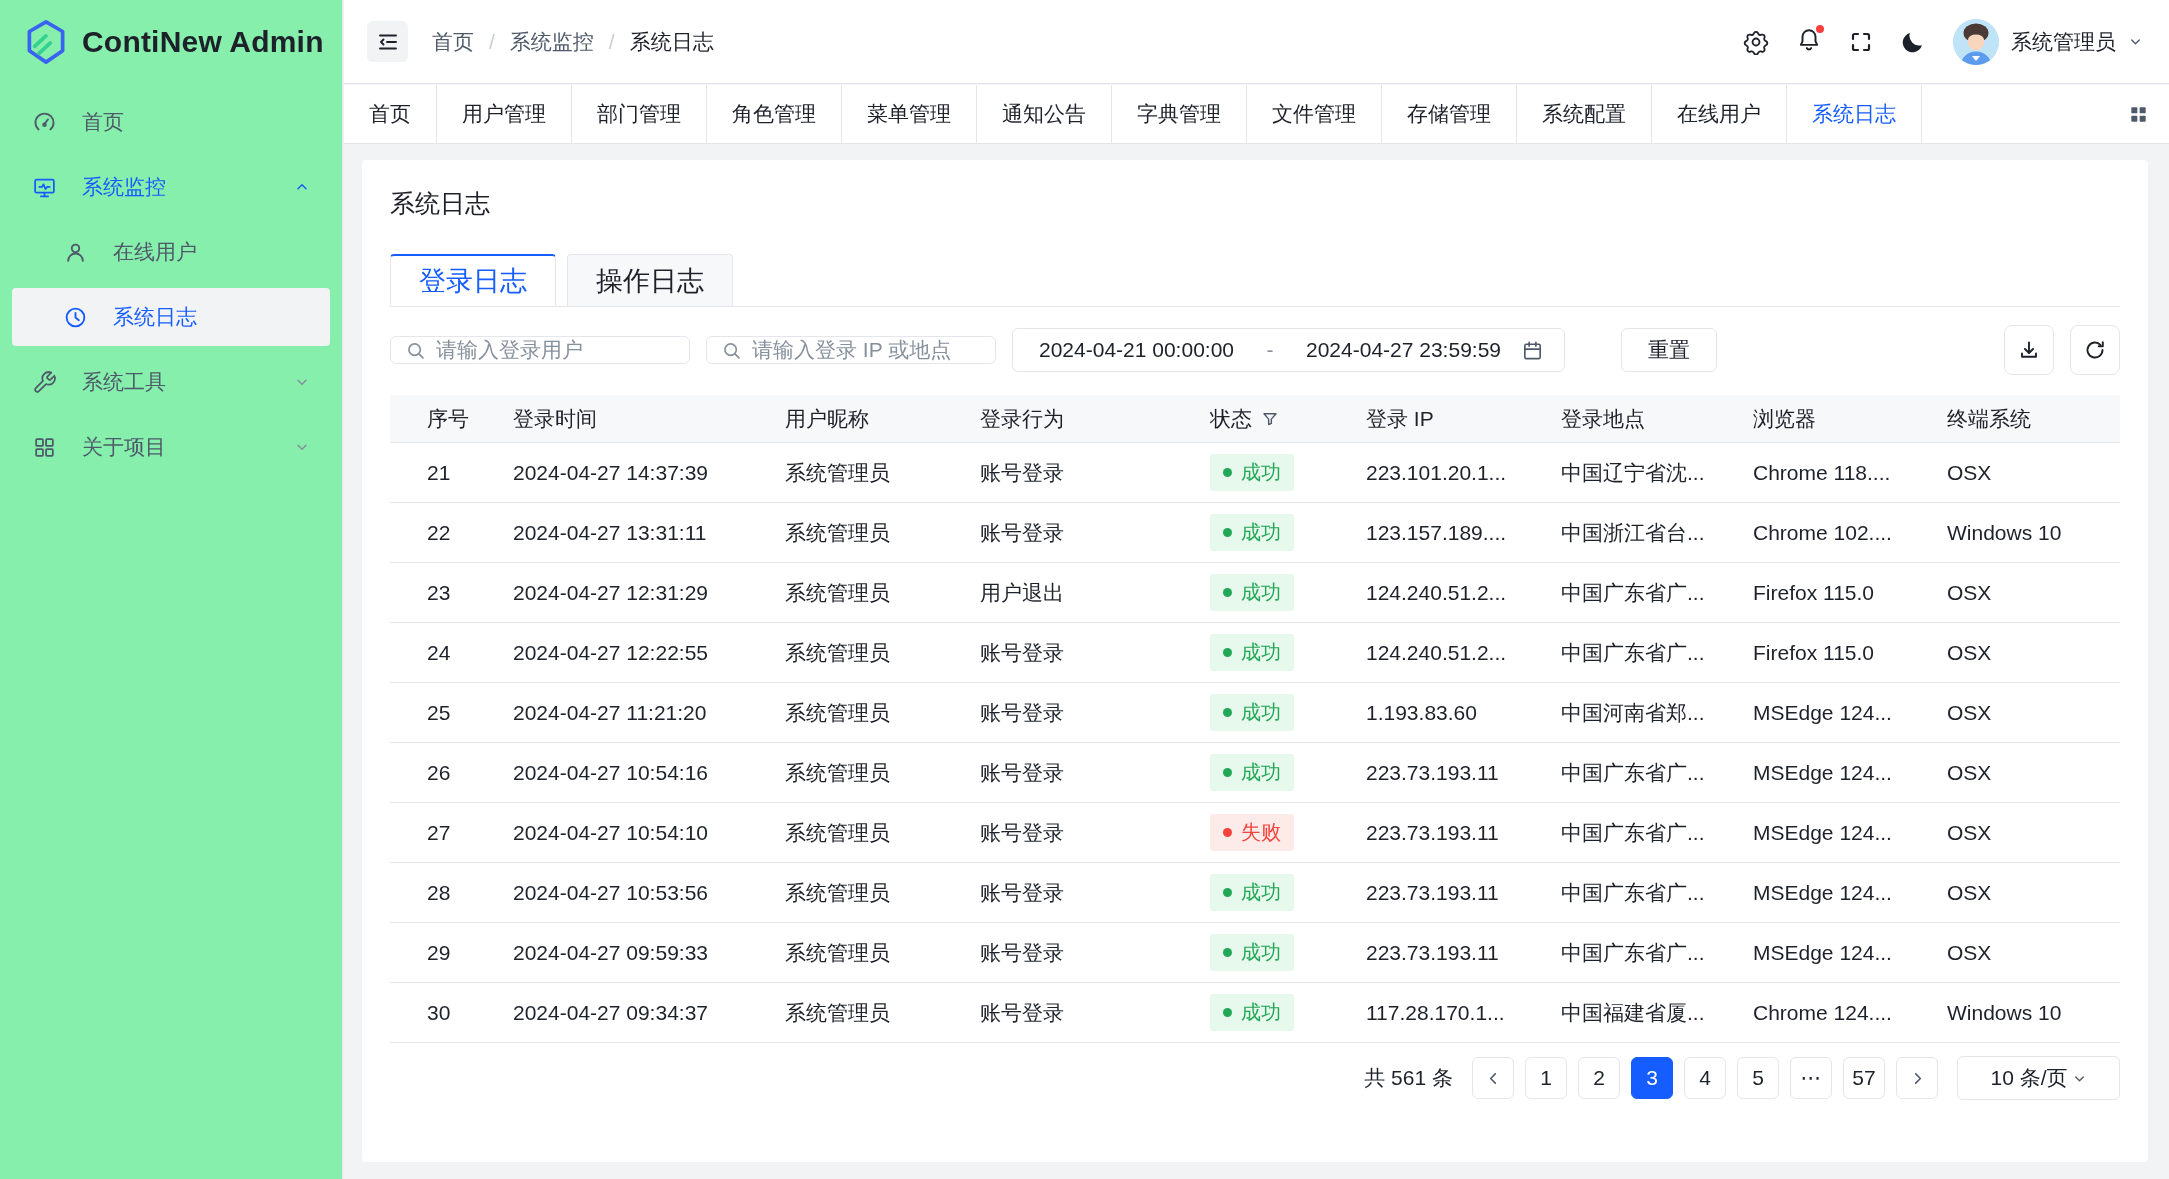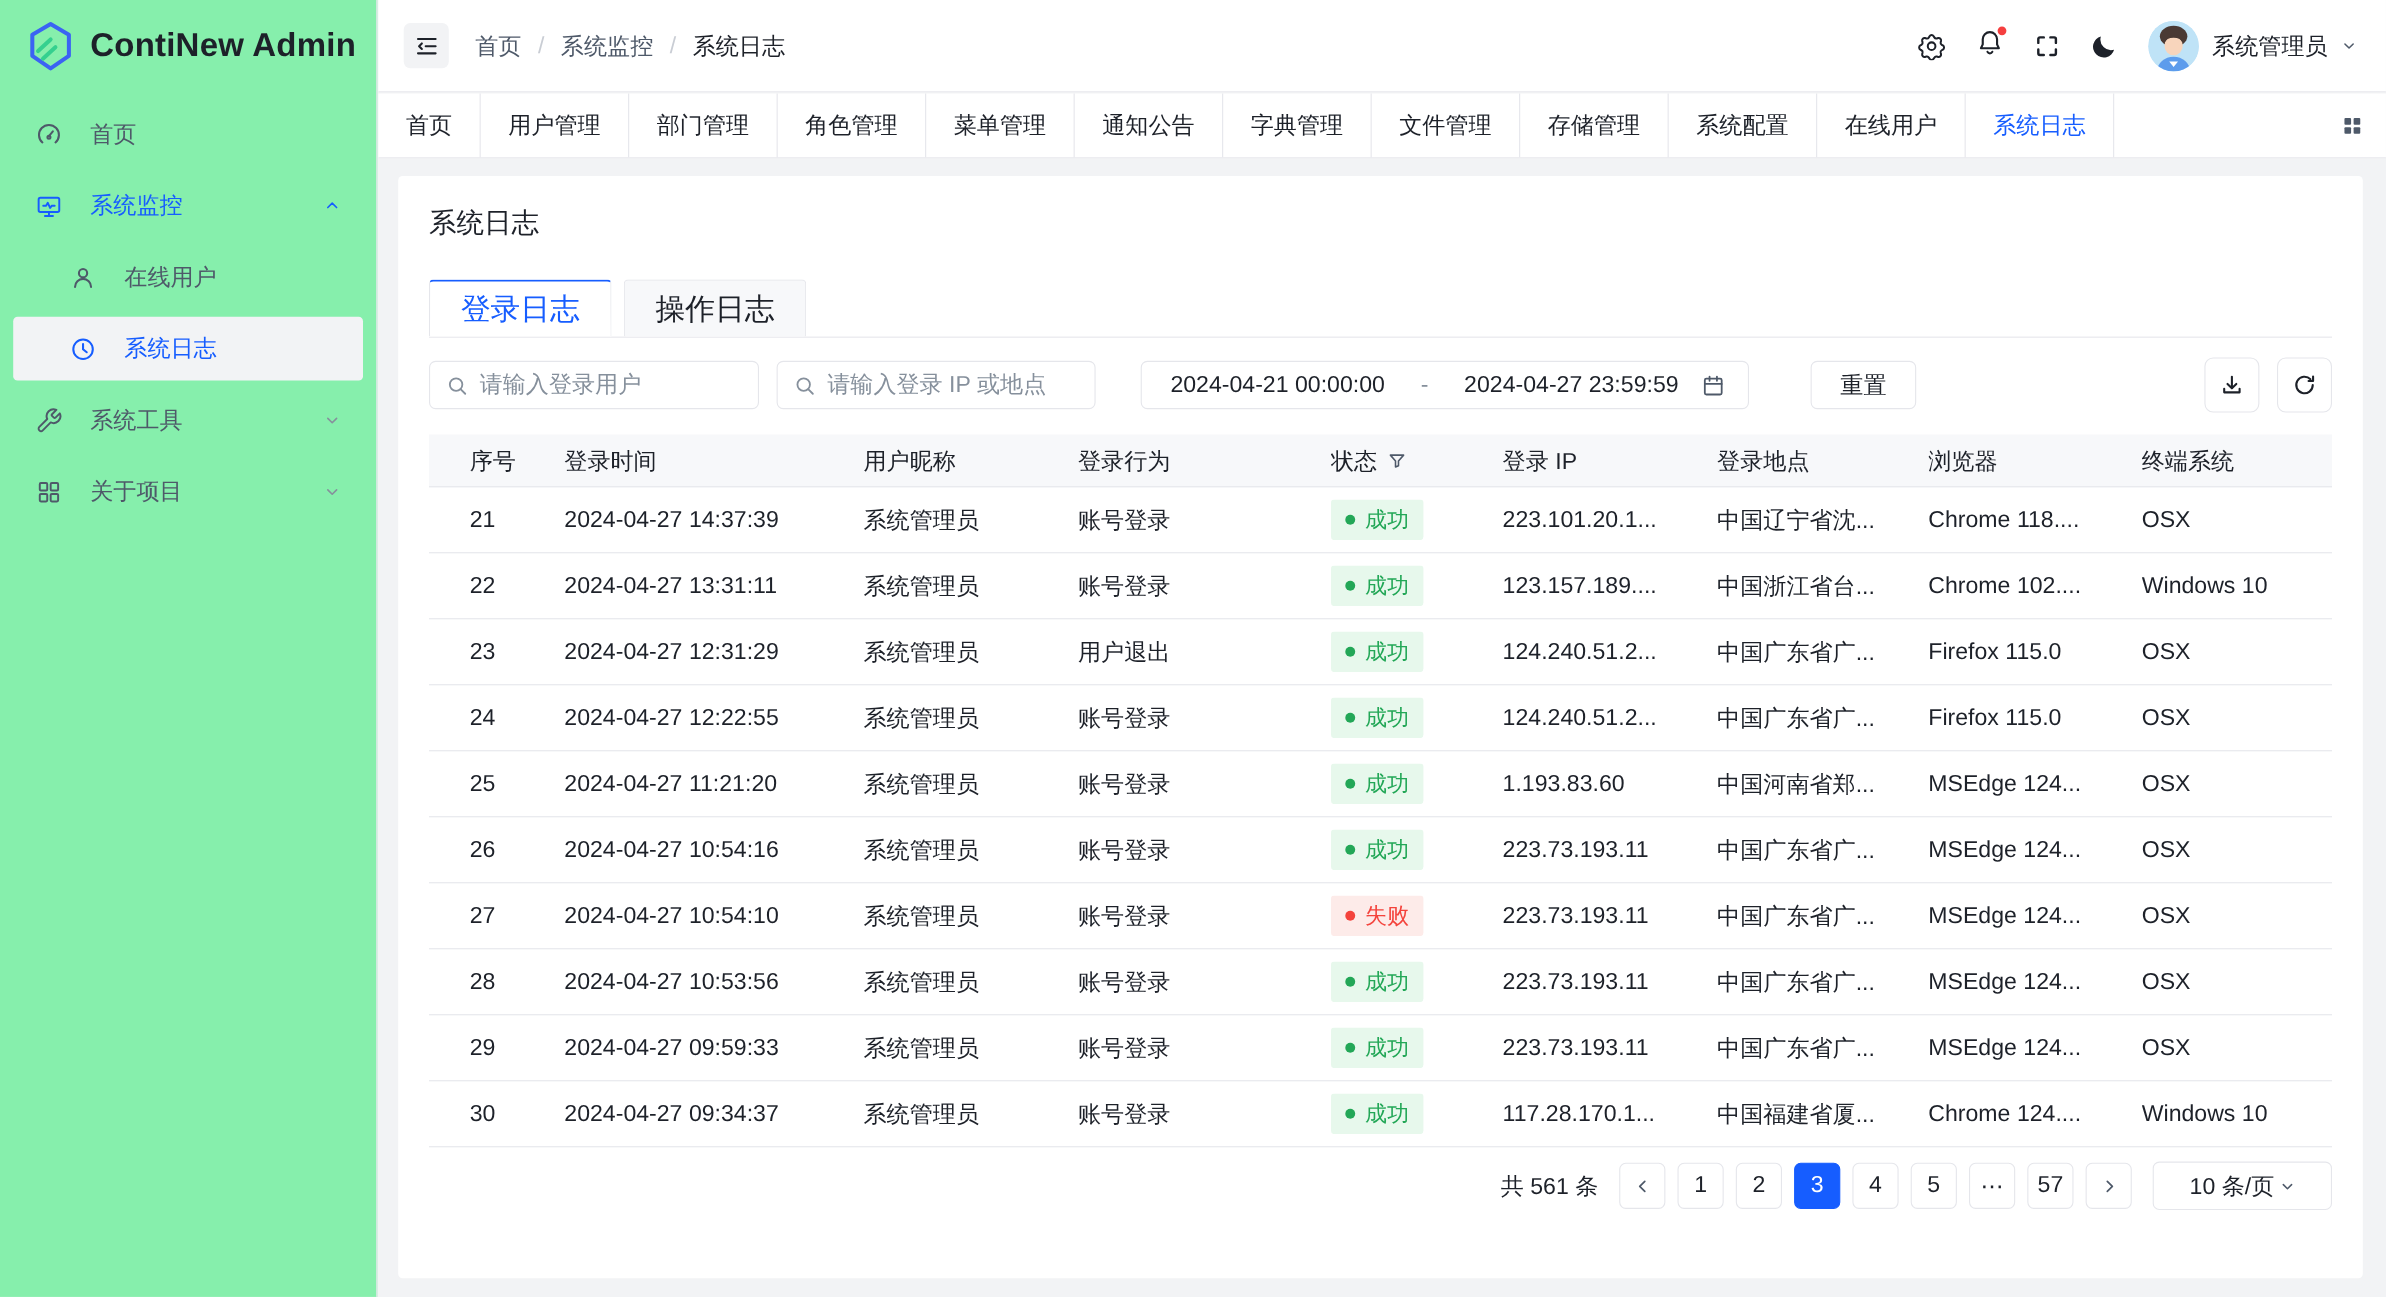--- a/index.html
+++ b/index.html
@@ -50,27 +50,27 @@
   .content { position:absolute; left:344px; top:145px; right:0; bottom:0; }
   .card { position:absolute; left:18px; top:15px; right:21px; bottom:17px; background:#fff; border-radius:4px; padding:26px 28px 0; }
   .page-title { font-size:25px; font-weight:500; color:#1d2129; line-height:34px; }
 
   .log-tabs { margin-top:34px; display:flex; gap:11px; border-bottom:1px solid #e5e6eb; }
   .ltab { height:52px; padding:0 28px; display:flex; align-items:center; font-size:27px; color:#1d2129; background:#f7f8fa; border:1px solid #e5e6eb; border-bottom:none; border-radius:4px 4px 0 0; cursor:pointer; }
   .ltab.active { background:#fff; color:#165dff; border-top:2px solid #165dff; margin-bottom:-1px; border-bottom:1px solid #fff; }
 
   
   .filterbar { margin-top:18px; display:flex; align-items:center; gap:16px; }
-  .s-input { height:44px; border:1px solid #e5e6eb; border-radius:6px; background:#fff; display:flex; align-items:center; padding:0 14px; gap:10px;justify-content:flex-end; }
+  .s-input { height:28px; border:1px solid #e5e6eb; border-radius:6px; background:#fff; display:flex; align-items:center; padding:0 14px; gap:10px;justify-content:flex-end; }
   .s-input .ic { width:21px; height:21px; color:#86909c; flex:none; }
   .s-input input { border:none; outline:none; font-size:21px; width:100%; background:transparent; color:#1d2129; font-family:inherit; }
   .s-input input::placeholder { color:#86909c; }
   .in-user { width:300px; }
   .in-ip { width:290px; }
-  .daterange { width:553px; height:44px; border:1px solid #e5e6eb; border-radius:6px; display:flex; align-items:center; padding:0 20px 0 26px; font-size:21px; color:#1d2129; cursor:pointer;margin-left:25px; }
+  .daterange { width:553px; height:44px; border:1px solid #e5e6eb; border-radius:6px; display:flex; align-items:center; padding:0 20px 0 26px; font-size:21px; color:#1d2129; cursor:pointer; }
   .daterange .sep { flex:1; text-align:center; color:#86909c; }
   .daterange .ic { width:23px; height:23px; color:#4e5969; margin-left:20px; flex:none; }
   .btn-reset { height:44px; padding:0 26px; border:1px solid #e5e6eb; border-radius:6px; background:#fff; font-size:21px; color:#1d2129; cursor:pointer; font-family:inherit;margin-left:40px; }
   .fspacer { flex:1; }
   .icon-btn { width:50px; height:50px; border:1px solid #e5e6eb; border-radius:8px; background:#fff; display:flex; align-items:center; justify-content:center; color:#1d2129; cursor:pointer; }
   .icon-btn .ic { width:24px; height:24px; }
 
   
   .table { margin-top:20px; }
   .grid-row { display:grid; grid-template-columns:123px 272px 195px 230px 156px 195px 192px 194px 173px; align-items:center; }

